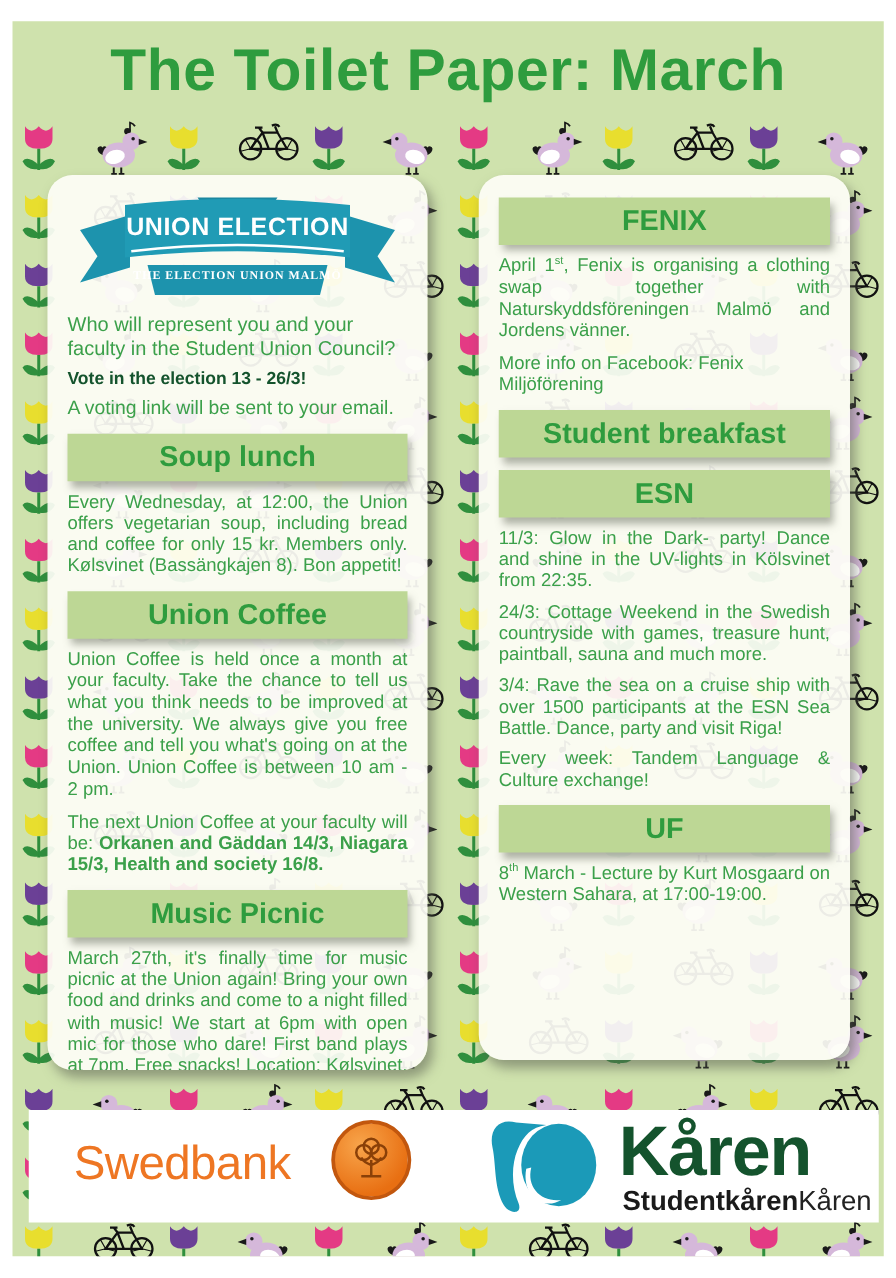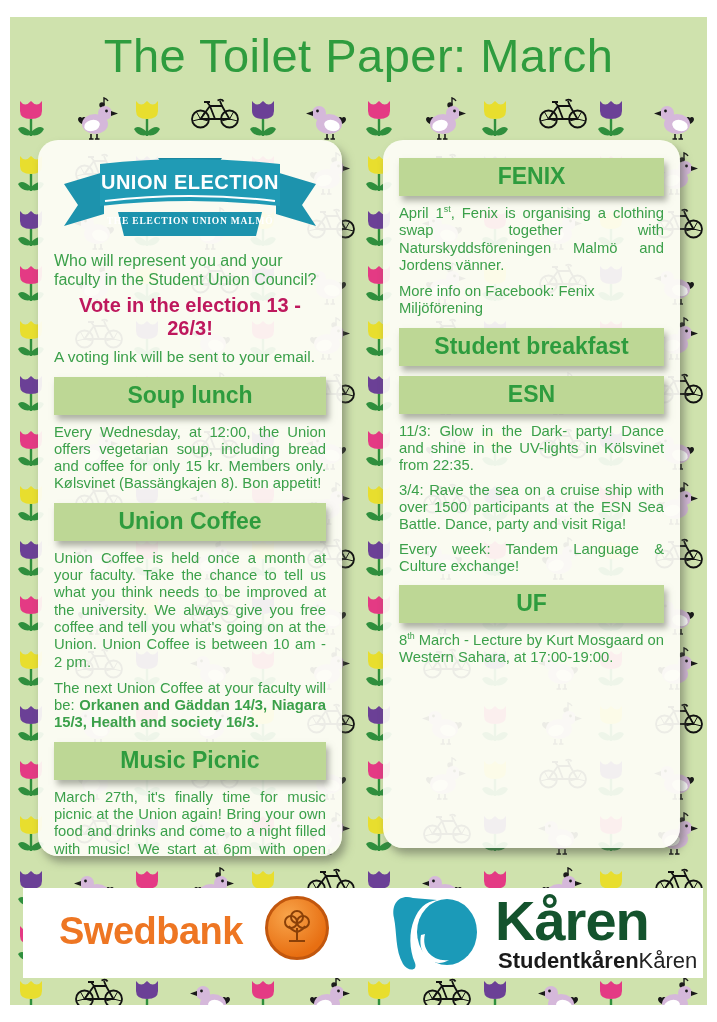--- a/index.html
+++ b/index.html
@@ -3,42 +3,42 @@
 <meta charset="utf-8">
 <style>
   html,body{margin:0;padding:0;}
   body{width:717px;height:1022px;position:relative;background:#ffffff;
        font-family:"Liberation Sans",sans-serif;overflow:hidden;}
   .green-bg{position:absolute;left:10px;top:17px;width:697px;height:988px;
             background:#cfe2ad;overflow:hidden;z-index:0;}
   .pattern{position:absolute;inset:0;z-index:1;}
   .pattern .motif{position:absolute;}
   .page-title{position:absolute;left:0;top:28px;width:717px;text-align:center;
-              font-size:47px;font-weight:400;color:#2e9c3e;letter-spacing:0.5px;z-index:2;}
+              font-size:47px;font-weight:700;color:#2e9c3e;letter-spacing:0.5px;z-index:2;}
   .card{position:absolute;background:rgba(253,253,246,0.93);border-radius:20px;
         box-shadow:4px 6px 9px rgba(90,95,80,0.55);z-index:2;overflow:hidden;
         padding:8px 16px 10px 16px;box-sizing:border-box;}
   .card-left{left:38px;top:140px;width:304px;height:716px;}
   .card-right{left:383px;top:140px;width:297px;height:708px;}
   .sec-header{background:#bdd795;color:#2e9c3e;font-weight:bold;font-size:23px;
               text-align:center;padding:5px 0 6px 0;margin:10px 0 9px 0;
               box-shadow:3px 5px 6px rgba(100,105,90,0.5);}
   .body{color:#3ba04a;font-size:14.8px;line-height:1.17;margin:0 0 9px 0;}
   .jc{text-align:justify;}
   .ctr{}
   .body sup{font-size:60%;vertical-align:super;line-height:0;}
-  .vote-line{color:#be185d;font-size:20px;font-weight:bold;text-align:center;margin:4px 0 8px 0;}
+  .vote-line{color:#14532d;font-size:14px;font-weight:bold;text-align:left;margin:4px 0 8px 0;}
   .ribbon-wrap{position:relative;width:260px;height:94px;margin:4px auto 6px auto;}
   .ribbon-wrap svg{position:absolute;left:0;top:0;}
   .ribbon-title{position:absolute;left:0;right:0;top:19px;text-align:center;color:#ffffff;
                 font-size:20px;font-weight:bold;letter-spacing:0.5px;}
   .ribbon-sub{position:absolute;left:0;right:0;top:64px;text-align:center;color:#ffffff;
               font-family:"Liberation Serif",serif;font-size:9.5px;font-weight:bold;letter-spacing:0.8px;}
   .logo-bar{position:absolute;left:23px;top:888px;width:680px;height:90px;background:#ffffff;z-index:3;}
-  .swedbank-text{position:absolute;left:36px;top:22px;font-size:38px;font-weight:bold;
+  .swedbank-text{position:absolute;left:36px;top:22px;font-size:38px;font-weight:normal;
                  color:#ee7623;letter-spacing:-0.5px;}
   .coin{position:absolute;left:242px;top:8px;width:64px;height:64px;border-radius:50%;
         background:radial-gradient(circle at 35% 30%,#f8a54b,#e86f12 72%);
         border:3px solid #c2570e;box-sizing:border-box;}
   .coin svg{position:absolute;left:9px;top:9px;}
   .swan{position:absolute;left:358px;top:2px;}
   .karen-title{position:absolute;left:472px;top:0px;font-size:56px;font-weight:800;
                color:#14532d;letter-spacing:-1px;}
   .karen-sub{position:absolute;left:475px;top:60px;font-size:22px;color:#1a1a1a;white-space:nowrap;}
   .karen-sub .b{font-weight:bold;}
@@ -1905,35 +1905,36 @@
   </div>
   <p class="body ctr" style="font-size:16px;margin-bottom:5px;">Who will represent you and your faculty in the Student Union Council?</p>
   <p class="vote-line">Vote in the election 13 - 26/3!</p>
   <p class="body ctr" style="font-size:15.5px;">A voting link will be sent to your email.</p>
 
   <div class="sec-header">Soup lunch</div>
   <p class="body jc">Every Wednesday, at 12:00, the Union offers vegetarian soup, including bread and coffee for only 15 kr. Members only. Kølsvinet (Bassängkajen 8). Bon appetit!</p>
 
   <div class="sec-header">Union Coffee</div>
   <p class="body jc">Union Coffee is held once a month at your faculty. Take the chance to tell us what you think needs to be improved at the university. We always give you free coffee and tell you what's going on at the Union. Union Coffee is between 10 am - 2 pm.</p>
-  <p class="body jc"><span>The next Union Coffee at your faculty will be: </span><strong>Orkanen and Gäddan 14/3, Niagara 15/3, Health and society 16/3.</strong></p>
+  <p class="body jc"><span>The next Union Coffee at your faculty will be: </span><strong>Orkanen and Gäddan 14/3, Niagara 15/3, Health and society 16/8.</strong></p>
 
   <div class="sec-header">Music Picnic</div>
   <p class="body jc">March 27th, it's finally time for music picnic at the Union again! Bring your own food and drinks and come to a night filled with music! We start at 6pm with open mic for those who dare! First band plays at 7pm. Free snacks! Location: Kølsvinet, Bassängkajen 8. Bands performing: Swing Fly, Missbruk, and Daniel Hall! You will find more info at our Facebook page: Studentkåren Malmö.</p>
 </div>
 
 <div class="card card-right">
   <div class="sec-header">FENIX</div>
   <p class="body jc"><span>April 1</span><sup>st</sup><span>, Fenix is organising a clothing swap together with Naturskyddsföreningen Malmö and Jordens vänner.</span></p>
   <p class="body">More info on Facebook: Fenix Miljöförening</p>
 
   <div class="sec-header">Student breakfast</div>
 
   <div class="sec-header">ESN</div>
   <p class="body jc" style="margin-bottom:7px;">11/3: Glow in the Dark- party! Dance and shine in the UV-lights in Kölsvinet from 22:35.</p>
+  <p class="body jc" style="margin-bottom:7px;">24/3: Cottage Weekend in the Swedish countryside with games, treasure hunt, paintball, sauna and much more.</p>
   <p class="body jc" style="margin-bottom:7px;">3/4: Rave the sea on a cruise ship with over 1500 participants at the ESN Sea Battle. Dance, party and visit Riga!</p>
   <p class="body jc" style="margin-bottom:7px;">Every week: Tandem Language &amp; Culture exchange!</p>
 
   <div class="sec-header">UF</div>
   <p class="body jc"><span>8</span><sup>th</sup><span> March - Lecture by Kurt Mosgaard on Western Sahara, at 17:00-19:00.</span></p>
 
 </div>
 
 <div class="logo-bar">
   <div class="swedbank-text">Swedbank</div>

